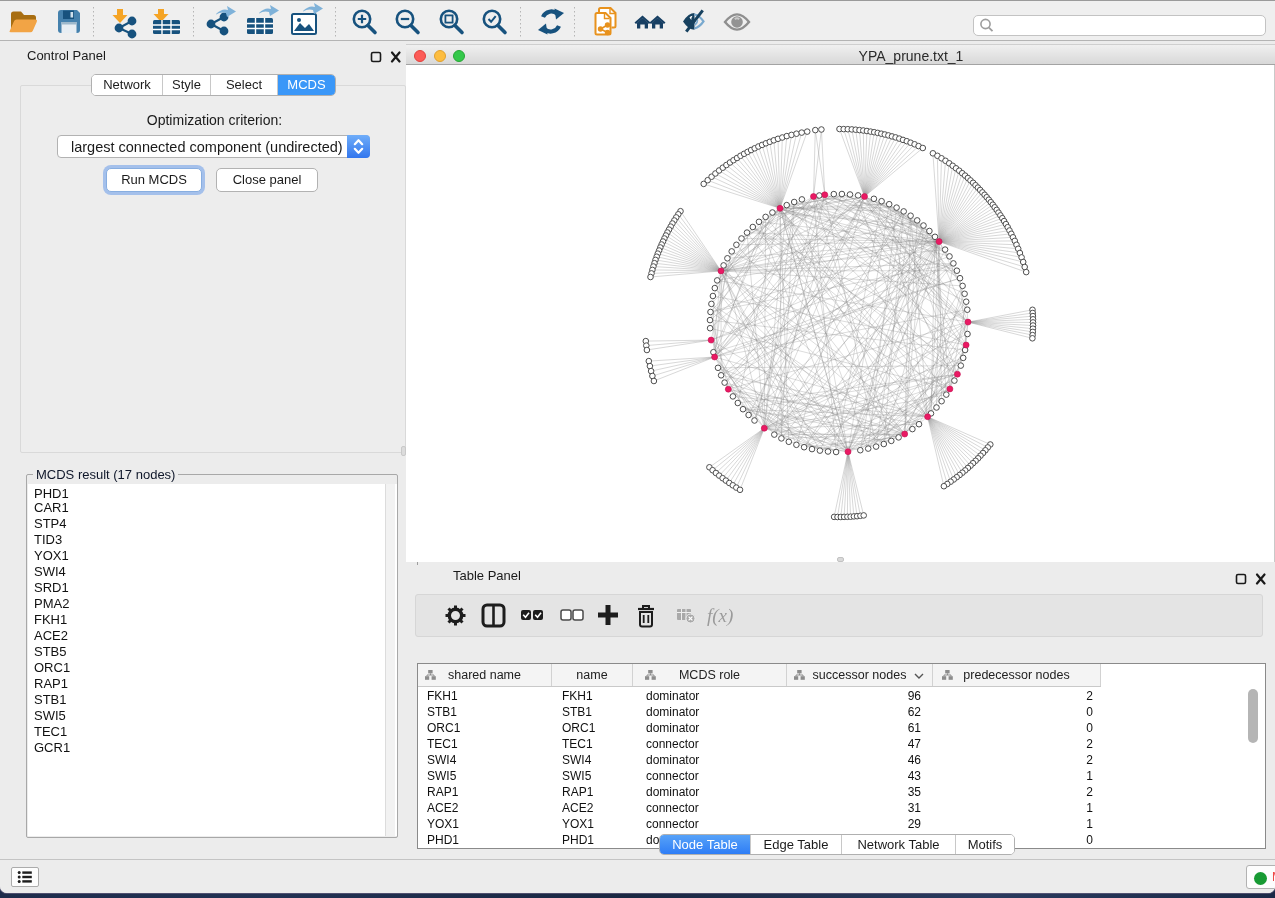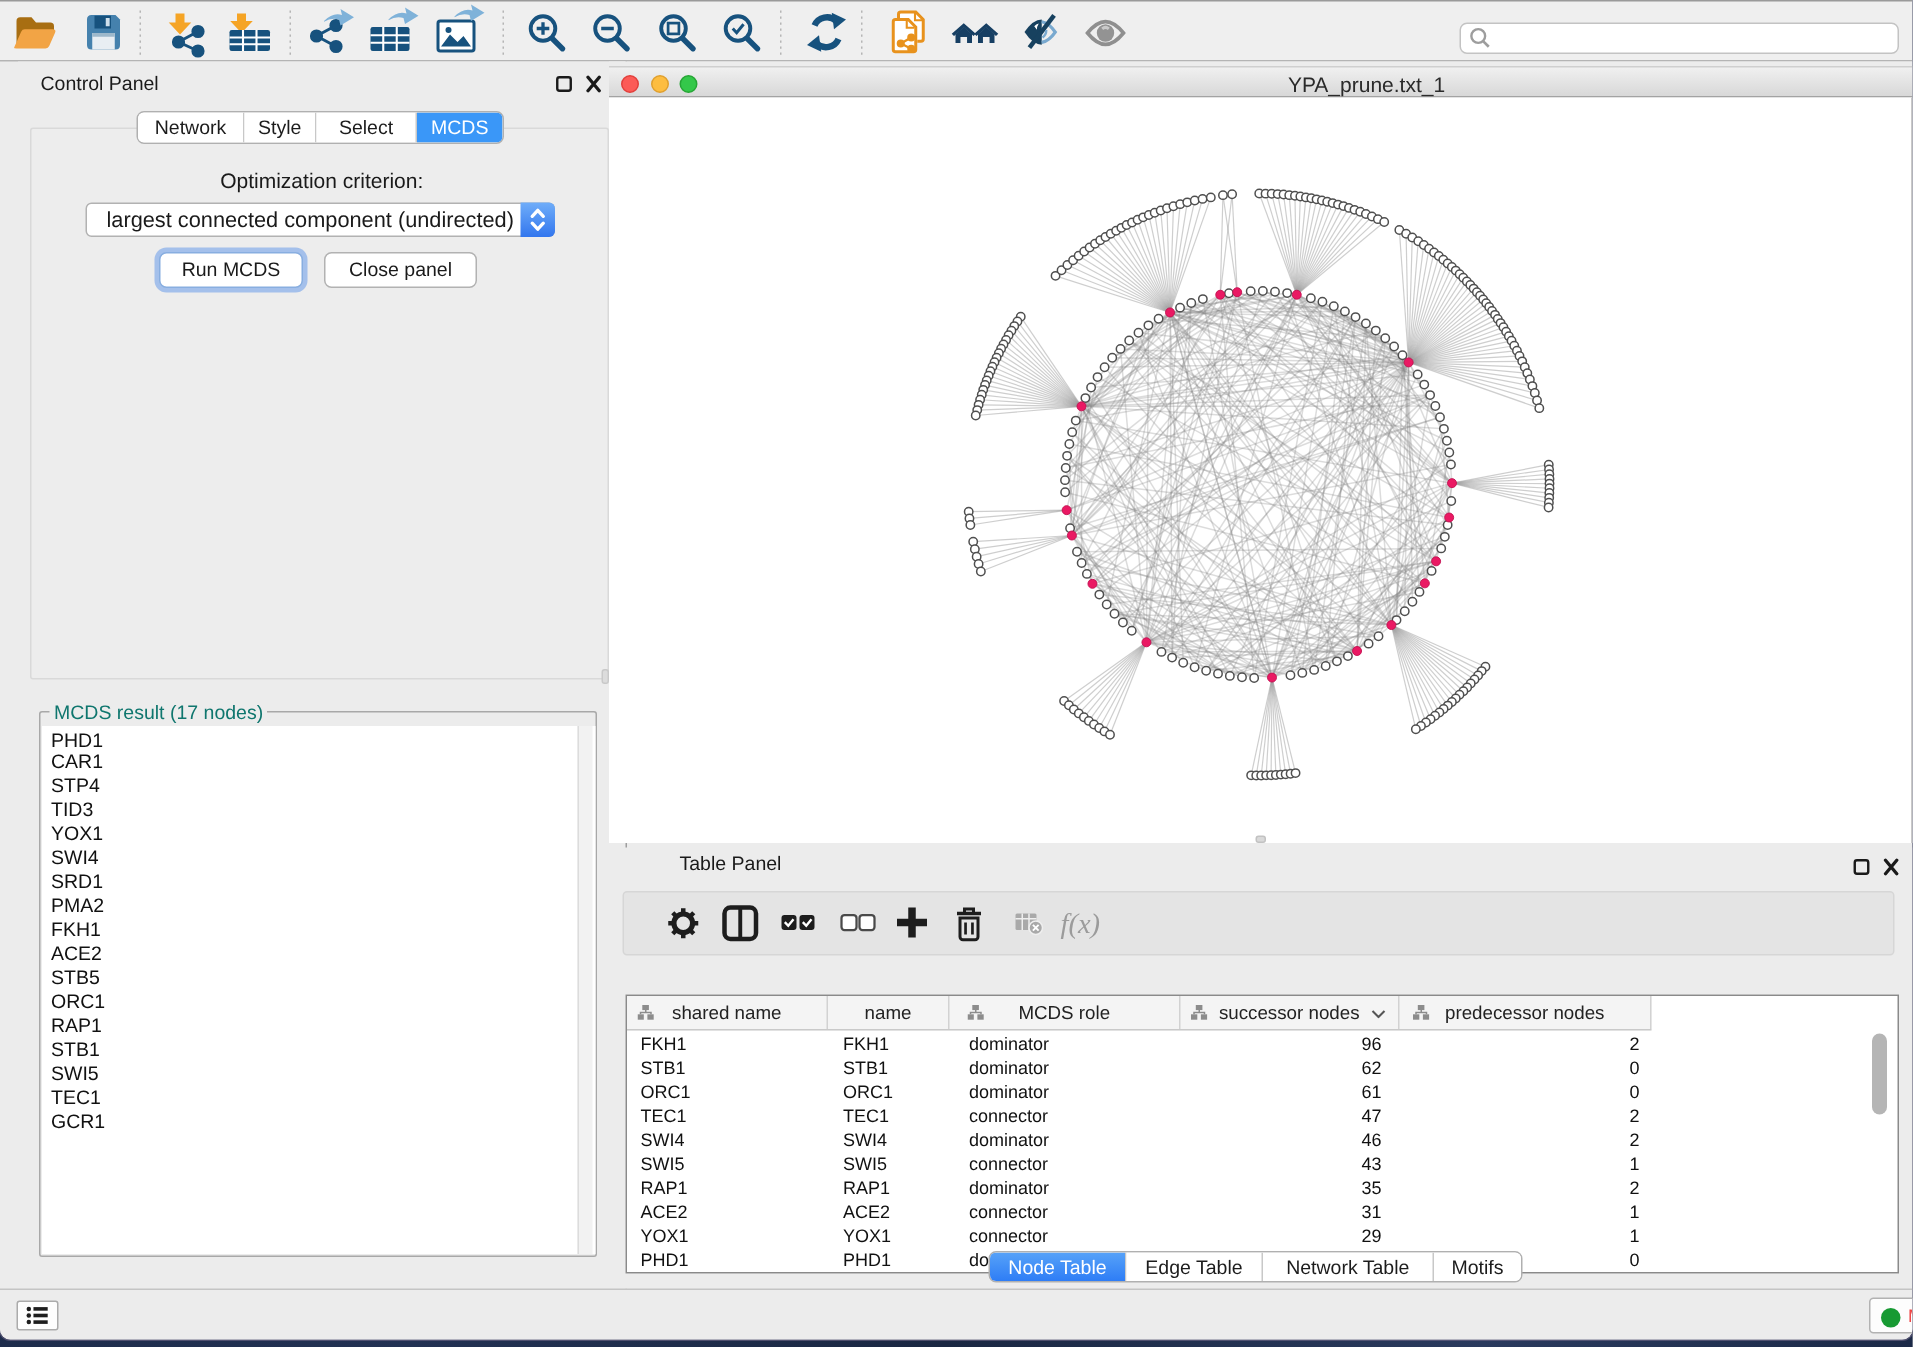--- a/index.html
+++ b/index.html
@@ -22,21 +22,21 @@
 #cp-tabs .seg.sel { background:#3a97f8; color:#fff; }
 #cp-content { position:absolute; left:8px; top:44px; width:386px; height:368px; border:1px solid #d9d9d9; background:#ededed; border-radius:2px; }
 #opt-label { position:absolute; left:0; top:71px; width:100%; text-align:center; font-size:14px; color:#1a1a1a; }
 #dropdown { position:absolute; left:45px; top:94px; width:313px; height:23px; background:#fff; border:1px solid #b2b2b2; border-radius:4px; }
 #dropdown .dd-text { position:absolute; left:13px; top:2.5px; font-size:14.5px; color:#1a1a1a; }
 #dropdown .dd-btn { position:absolute; right:-1px; top:-1px; width:23px; height:23px; border-radius:0 4px 4px 0; background:linear-gradient(#6fadf9,#3276ee); }
 .btn { position:absolute; height:24px; background:#fff; border:1px solid #b2b2b2; border-radius:5px; font-size:13px; color:#1a1a1a; text-align:center; line-height:22px; }
 #btn-run { left:94px; top:127px; width:96px; box-shadow:0 0 0 3px rgba(125,167,233,.65); border-color:#88aee0; }
 #btn-close { left:204px; top:127px; width:102px; }
 #fieldset { position:absolute; left:14px; top:433px; width:372px; height:364px; border:1px solid #a8a8a8; border-radius:2px; }
-#fieldset .legend { position:absolute; left:6px; top:-8px; background:#ececec; padding:0 3px; font-size:13px; color:#0f766e; }
+#fieldset .legend { position:absolute; left:6px; top:-8px; background:#ececec; padding:0 3px; font-size:13px; color:#0f172a; }
 #mcds-list { position:absolute; left:1px; top:9px; width:369px; height:352px; background:#fff; }
 #mcds-list .item { font-size:13px; color:#111; height:16px; line-height:16px; padding-left:6px; }
 #mcds-scroll { position:absolute; right:2px; top:0px; width:10px; height:352px; background:#f2f2f2; border-left:1px solid #dcdcdc; }
 
 
 #netwin { position:absolute; left:406px; top:41px; width:1029px; height:521px; background:#ececec; }
 #net-titlebar { position:absolute; left:0; top:3px; width:869px; height:21px; background:linear-gradient(#f0f0f0,#d8d8d8); border-top:1px solid #cfcfcf; border-bottom:1px solid #a3a3a3; }
 #net-title { position:absolute; left:0; top:3px; width:1010px; text-align:center; font-size:14px; color:#2a2a2a; }
 .tl { position:absolute; top:4.5px; width:12px; height:12px; border-radius:50%; }
 #net-canvas { position:absolute; left:0px; top:24px; width:869px; height:497px; background:#fff; border-right:1px solid #c9c9c9; }

